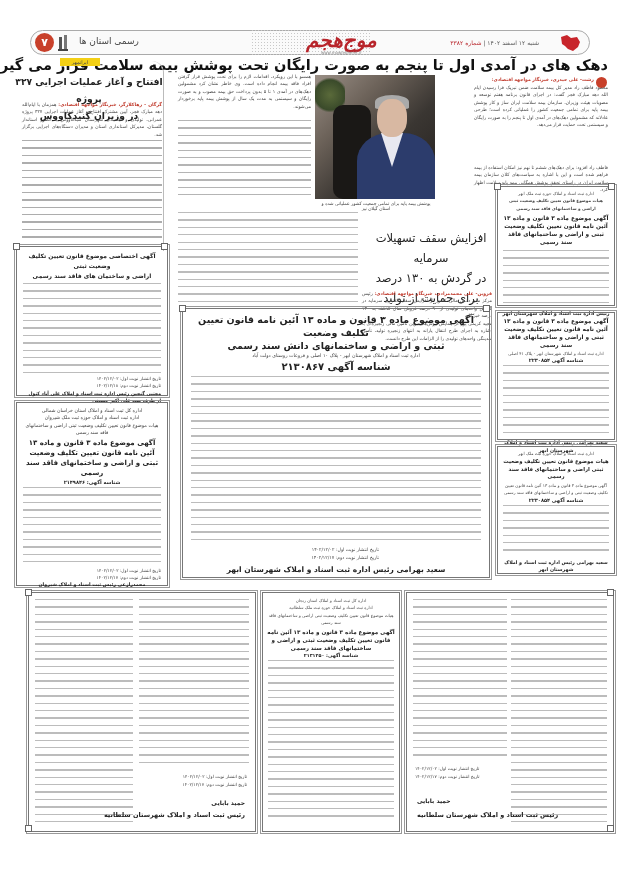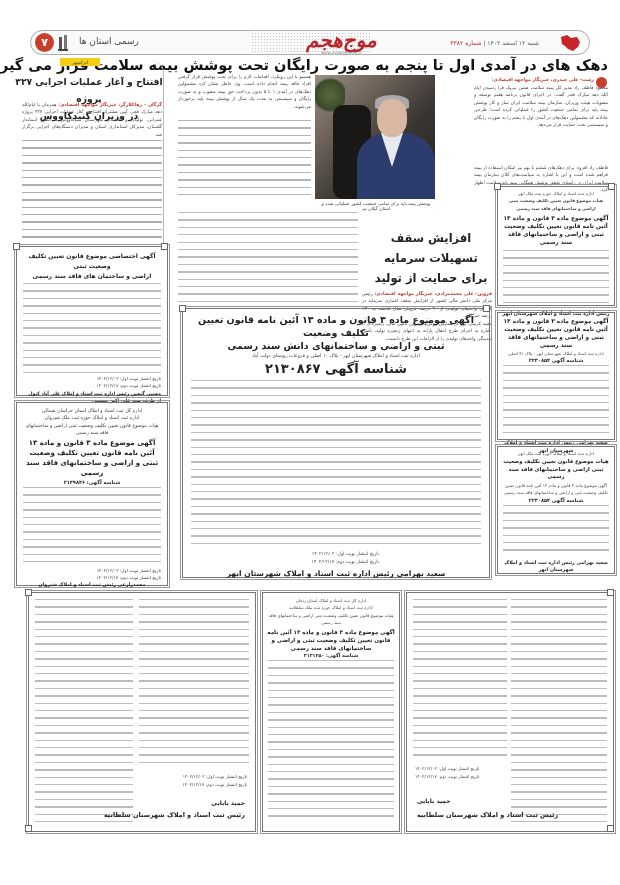--- a/index.html
+++ b/index.html
@@ -29,21 +29,21 @@
 .photo .body{position:absolute;left:42px;top:58px;width:78px;height:70px;border-radius:40% 40% 0 0;background:#2c3c6c}
 .photo .shirt{position:absolute;left:66px;top:58px;width:22px;height:34px;background:#e8e8f0;clip-path:polygon(0 0,100% 0,50% 100%)}
 .photo .chair{position:absolute;left:18px;top:30px;width:38px;height:94px;background:#1a1816;border-radius:10px}
 .photo .plant{position:absolute;left:0;top:0;width:30px;height:40px;background:radial-gradient(circle,#5a6a3a 0,#3a4a2a 60%,transparent 70%)}
 .caption{left:316px;top:201px;width:120px;font-size:4.5px;color:#444;text-align:center}
 .red-badge{right:13px;top:77px;width:11px;height:11px;border-radius:50%;background:#c8402a}
 .box{border:1.5px solid #777;outline:1px solid #999;outline-offset:1.5px}
 .corner{position:absolute;width:7px;height:7px;border:1.5px solid #666;background:#fff}
 .ad-title{font-weight:bold;color:#222;text-align:center}
 .sig{font-weight:bold;color:#222}
-.sub-headline{font-size:11.5px;font-weight:bold;color:#222;text-align:center;line-height:20px}
+.sub-headline{font-size:11.5px;font-weight:normal;color:#222;text-align:center;line-height:20px}
 </style>
 </head>
 <body>
 
 <div class="abs header">
   <div class="abs page-num">۷</div>
   <svg class="abs slogo" viewBox="0 0 12 18">
     <rect x="2" y="3" width="3" height="13" fill="#555"></rect>
       <rect x="7" y="1" width="3" height="15" fill="#777"></rect>
       <rect x="1" y="15" width="10" height="2" fill="#444"></rect>
@@ -116,36 +116,37 @@
   <div class="txt" style="text-align:center;padding:3px 4px 0;font-size:4.2px">اداره ثبت اسناد و املاک حوزه ثبت ملک ابهر</div>
   <div class="ad-title" style="font-size:5.3px;line-height:7.5px;padding:1px 4px">هیات موضوع قانون تعیین تکلیف وضعیت ثبتی اراضی و ساختمانهای فاقد سند رسمی</div>
   <div class="txt" style="text-align:center;font-size:4.2px;padding:0 4px">آگهی موضوع ماده ۳ قانون و ماده ۱۳ آئین نامه قانون تعیین تکلیف وضعیت ثبتی و اراضی و ساختمانهای فاقد سند رسمی</div>
   <div class="ad-title" style="font-size:5px">شناسه آگهی ۲۲۳۰۸۵۴</div>
   <div class="gray-lines" style="margin:2px 5px;height:52px;opacity:.45"></div>
   <div class="txt sig" style="text-align:center;font-size:4.8px">سعید بهرامی رئیس اداره ثبت اسناد و املاک شهرستان ابهر</div>
 </div>
 
 <div class="abs sub-headline" style="left:372px;top:228px;width:118px;">
   <div>افزایش سقف تسهیلات سرمایه</div>
+  <div>در گردش به ۱۳۰ درصد</div>
   <div>برای حمایت از تولید</div>
 </div>
 <div class="abs txt" style="left:362px;top:290px;width:130px;">
   <span class="byline">قزوین- علی محمدمرادی، خبرنگار مواجهه اقتصادی:</span>
   <span>رئیس مرکز ملی دانش مالی کشور از افزایش سقف اعتباری سرمایه در گردش واحدهای تولیدی از ۹۰ درصد فروش سال گذشته به ۱۳۰ درصد خبر داد.</span>
 </div>
 <div class="abs txt" style="left:362px;top:320px;width:130px;">مجید کریمی پور در همایش روش‌های نوین تأمین مالی زنجیره‌ای با اشاره به اجرای طرح انتقال یارانه به انتهای زنجیره تولید، تأمین نقدینگی واحدهای تولیدی را از الزامات این طرح دانست.</div>
 <div class="abs gray-lines" style="left:178px;top:212px;width:180px;height:90px;opacity:.45"></div>
 
 <div class="abs box" style="left:182px;top:308px;width:308px;height:270px">
   <div class="ad-title" style="font-size:9.5px;line-height:13px;padding-top:4px">
     <div>آگهی موضوع ماده ۳ قانون و ماده ۱۳ آئین نامه قانون تعیین تکلیف وضعیت</div>
     <div>ثبتی و اراضی و ساختمانهای دانش سند رسمی</div>
   </div>
   <div class="txt" style="text-align:center;font-size:4.8px">اداره ثبت اسناد و املاک شهرستان ابهر - پلاک ۱۰ اصلی و فروعات روستای دولت آباد</div>
-  <div class="ad-title" style="font-size:13px;padding:2px">شناسه آگهی ۲۱۳۰۸۶۷</div>
+  <div class="ad-title" style="font-size:10px;padding:2px">شناسه آگهی ۲۱۳۰۸۶۷</div>
   <div class="gray-lines" style="margin:2px 8px;height:168px;opacity:.45"></div>
   <div class="txt" style="padding-right:110px;font-size:4.6px">تاریخ انتشار نوبت اول: ۱۴۰۲/۱۲/۰۲</div>
   <div class="txt" style="padding-right:110px;font-size:4.6px">تاریخ انتشار نوبت دوم: ۱۴۰۲/۱۲/۱۷</div>
   <div class="sig" style="text-align:center;font-size:7.5px;padding-top:4px">سعید بهرامی رئیس اداره ثبت اسناد و املاک شهرستان ابهر</div>
 </div>
 
 <div class="abs box" style="left:16px;top:246px;width:152px;height:150px">
   <div class="ad-title" style="font-size:6px;line-height:10px;padding-top:4px">
     <div>آگهی اختصاصی موضوع قانون تعیین تکلیف وضعیت ثبتی</div>
     <div>اراضی و ساختمان های فاقد سند رسمی</div>

